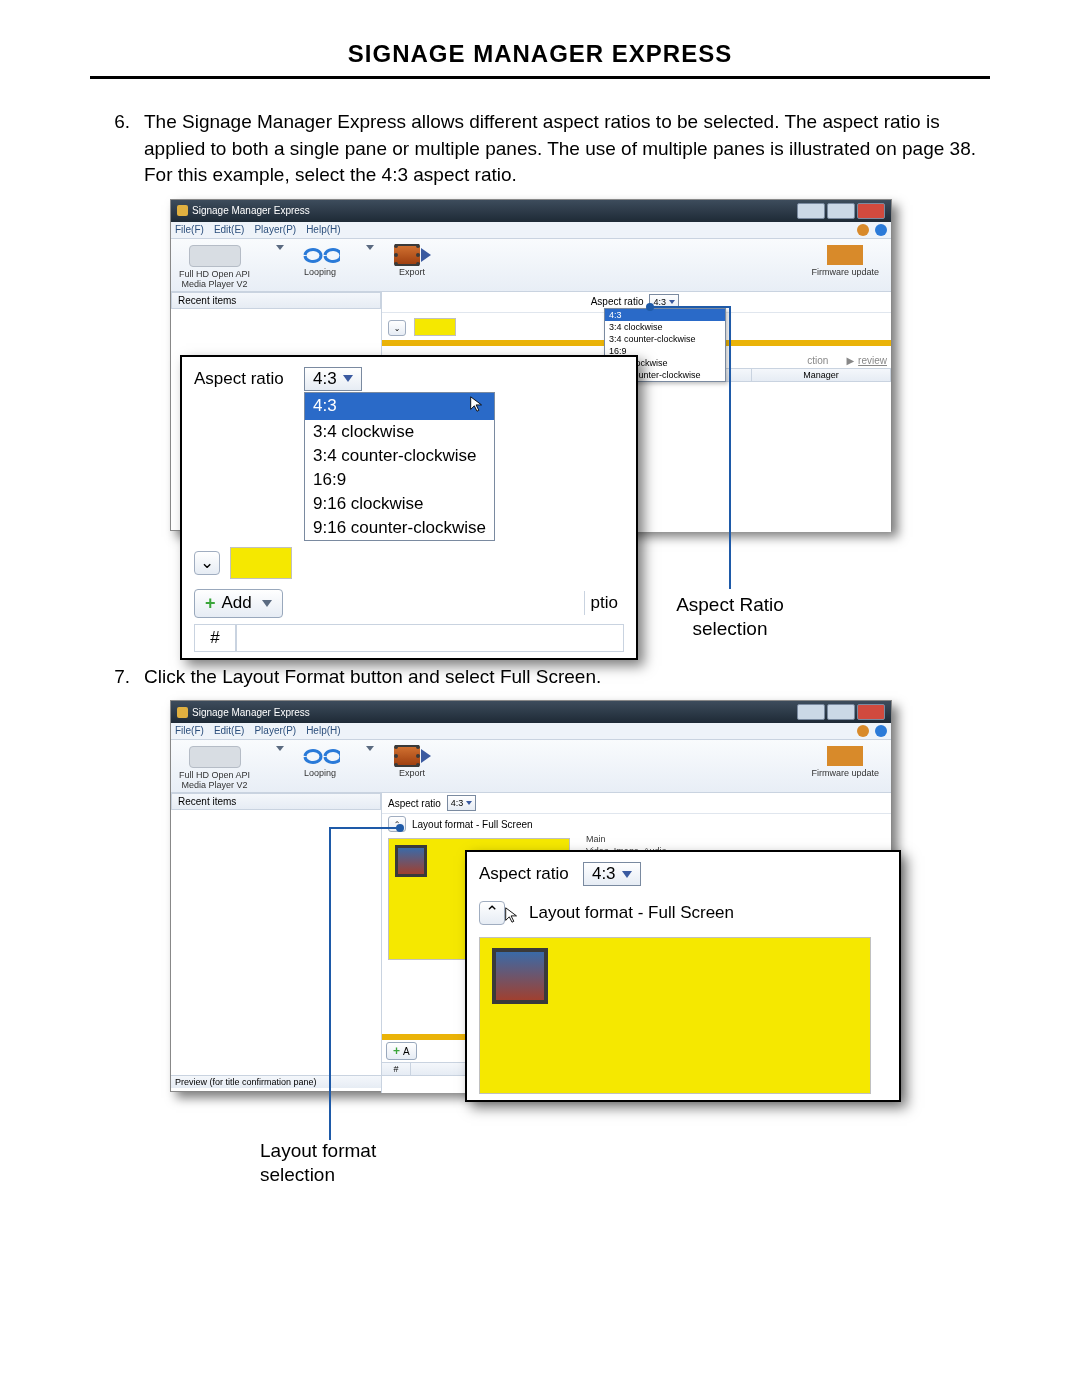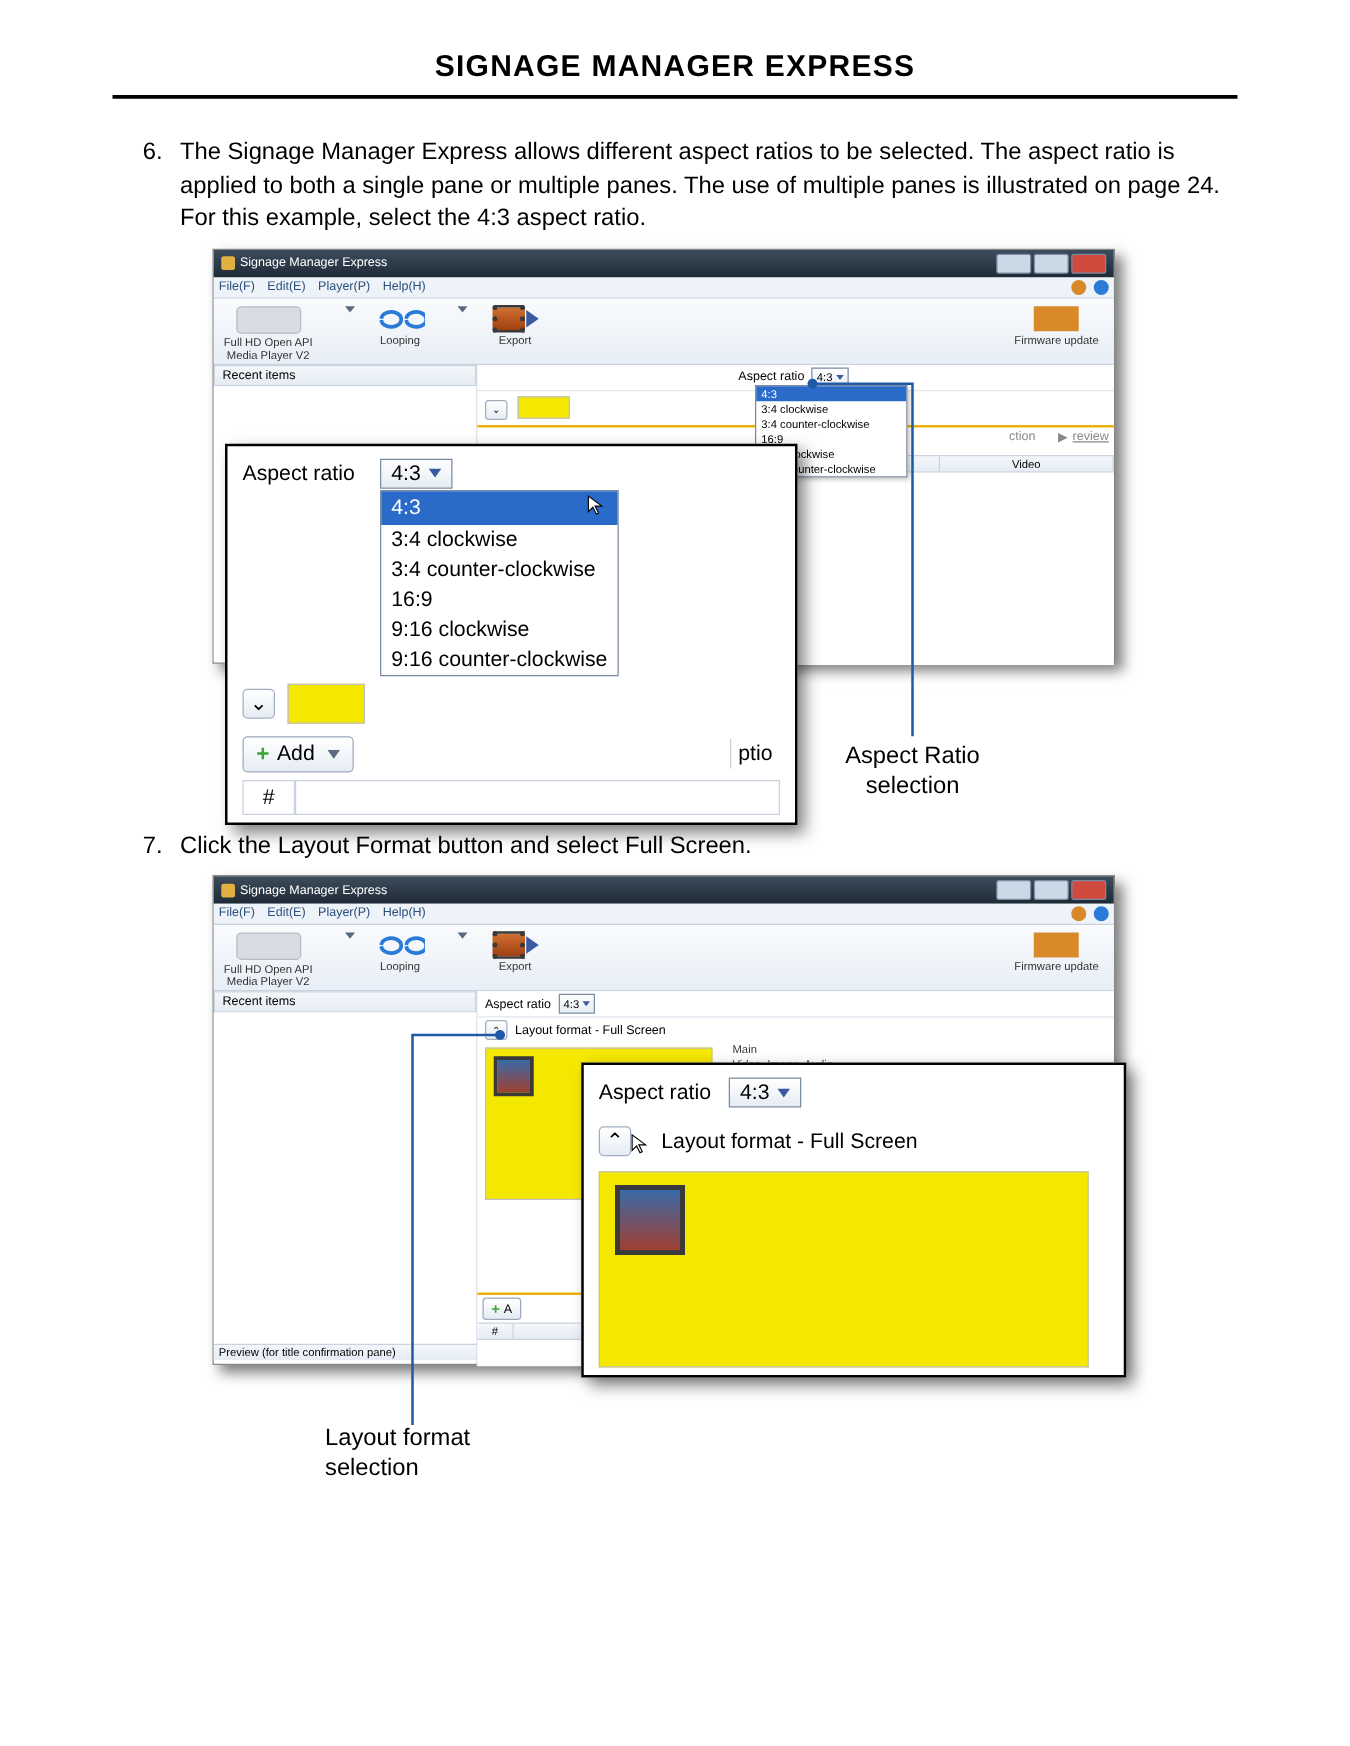--- a/index.html
+++ b/index.html
@@ -142,24 +142,24 @@
   .chevron-btn {
     width: 16px; height: 14px;
     border: 1px solid #a0adc0;
     border-radius: 3px;
     background: linear-gradient(#fff, #e6ecf4);
     display:inline-flex; align-items:center; justify-content:center;
     font-size:8px;
   }
   .yellow-block { background: #f5e800; }
   .add-row {
-    display:flex; align-items:flex-start; gap:4px;
+    display:flex; align-items:flex-end; gap:4px;
     padding: 2px 4px;
     font-size: 10px;
-    border-top: 2px solid #eab308;
+    border-top: 6px solid #eab308;
   }
   .add-btn {
     border: 1px solid #99a8bc;
     background: linear-gradient(#fff, #e6ecf4);
     border-radius: 3px;
     padding: 1px 6px;
     font-size: 10px;
     display:inline-flex; align-items:center; gap:3px;
   }
   .plus { color: #3aa53a; font-weight: bold; font-size: 12px;}
@@ -265,21 +265,21 @@
 </style>
 </head>
 <body>
 
 <div class="page">
 
   <div class="page-title">Signage Manager Express</div>
 
   <div class="step">
     <div class="step-num">6.</div>
-    <div class="step-text">The Signage Manager Express allows different aspect ratios to be selected.  The aspect ratio is applied to both a single pane or multiple panes.  The use of multiple panes is illustrated on page 24.  For this example, select the 4:3 aspect ratio.</div>
+    <div class="step-text">The Signage Manager Express allows different aspect ratios to be selected.  The aspect ratio is applied to both a single pane or multiple panes.  The use of multiple panes is illustrated on page 38.  For this example, select the 4:3 aspect ratio.</div>
   </div>
 
   <div class="shot-wrap" style="height: 445px;">
     <div class="shot" style="height:330px;">
       <div class="win-title">
         <span class="left">
             <span class="win-ico"></span>
             <span>Signage Manager Express</span>
           </span>
         <span class="win-btns">
@@ -364,21 +364,21 @@
               </span>
             <span style="width:110px;"></span>
             <span style="color:#888;">ction</span>
             <span style="width:10px;"></span>
             <span style="color:#888;">▶</span>
             <span style="color:#888;text-decoration:underline;">review</span>
           </div>
           <div class="grid-hdr">
             <div style="width:20px; text-align:center;">#</div>
             <div style="flex:1;"></div>
-            <div style="width:130px; text-align:center;">Video</div>
+            <div style="width:130px; text-align:center;">Manager</div>
           </div>
           <div class="grid-body"></div>
         </div>
       </div>
     </div>
 
     <svg class="lead" style="top:0; left:0;" width="720" height="445">
       <circle cx="480" cy="108" r="4" fill="#1e5aa8"></circle>
       <path d="M 480 108 L 560 108 L 560 390" stroke="#1e5aa8" stroke-width="2" fill="none"></path>
     </svg>

